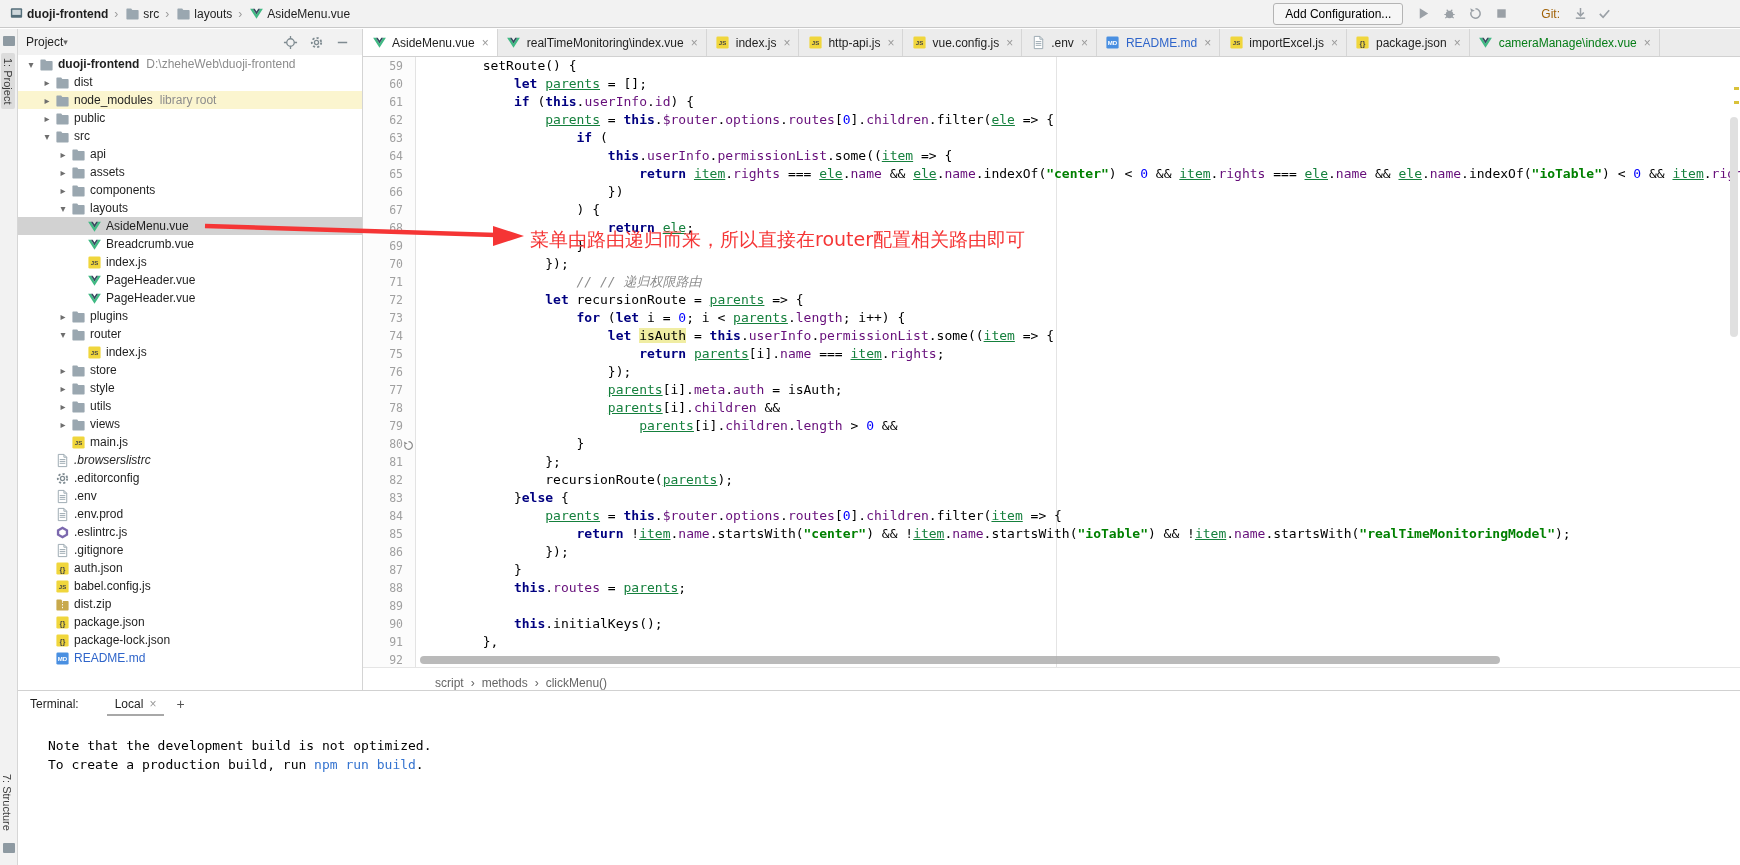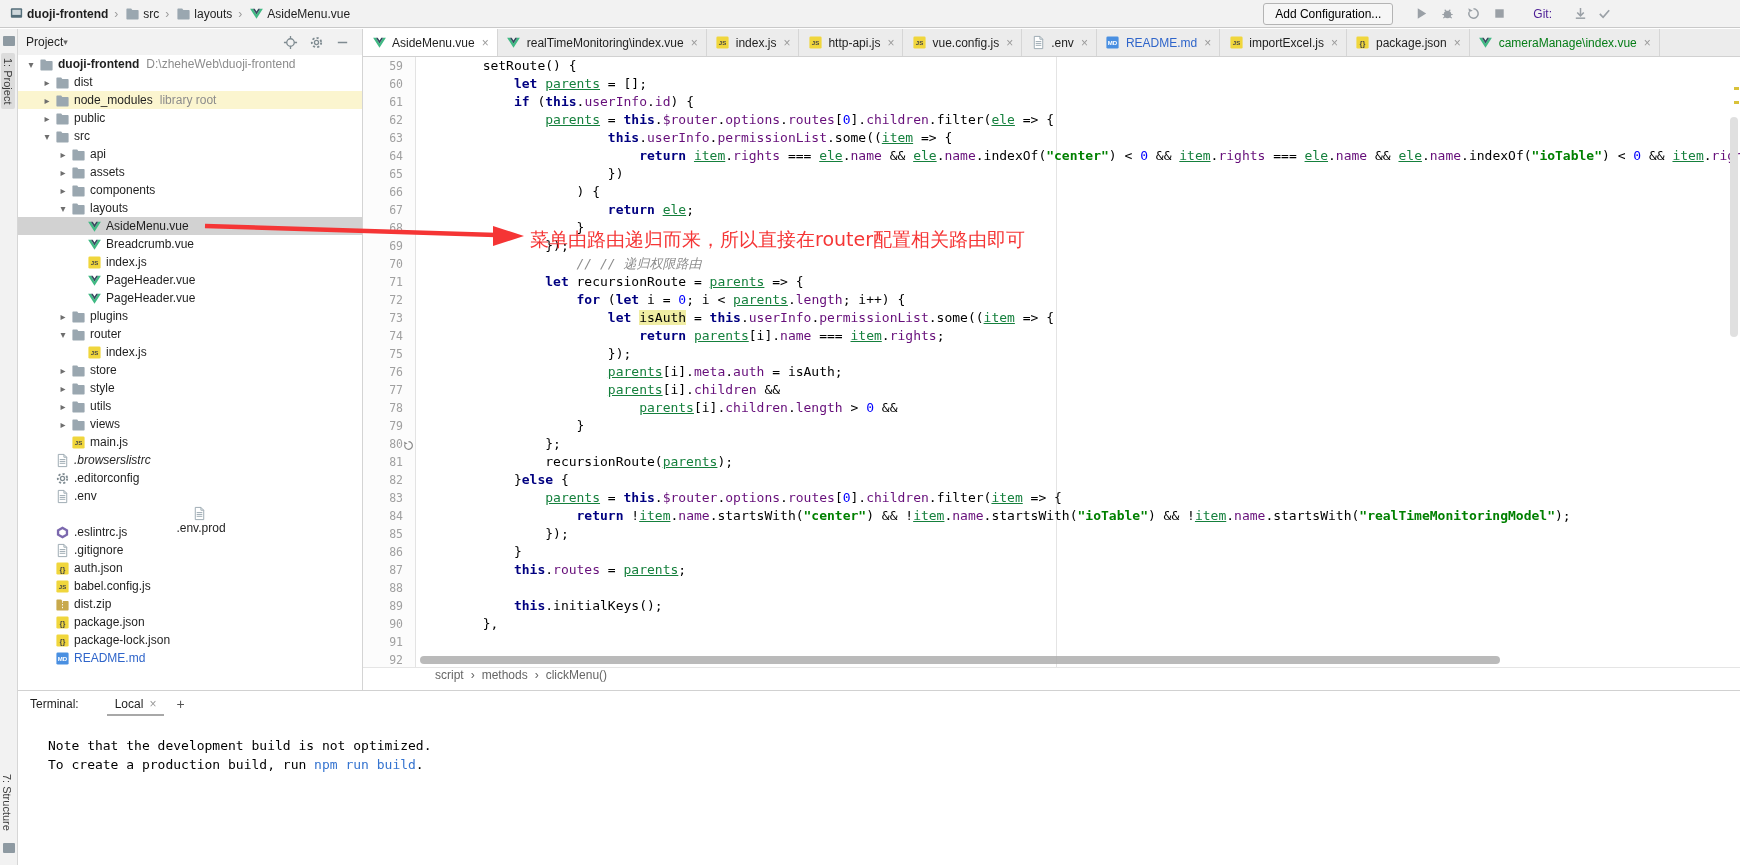--- a/index.html
+++ b/index.html
@@ -5,24 +5,24 @@
   html,body{margin:0;padding:0;background:#e9e9e9}
   #app{position:relative;width:1740px;height:865px;background:#fff;overflow:hidden;
        font-family:"Liberation Sans","DejaVu Sans",sans-serif;font-size:12px;color:#1f1f1f}
 
   
   .titlebar{position:absolute;top:0;left:0;width:100%;height:28px;background:#f2f2f2;
             border-bottom:1px solid #c9c9c9;display:flex;align-items:center;padding:0 8px;box-sizing:border-box}
   .nav{display:flex;align-items:center;gap:3px}
   .nav .sep{color:#9a9a9a;margin:0 3px}
   .nav .lbl.first{font-weight:bold}
-  .tb-right{margin-left:auto;display:flex;align-items:center;gap:20px;padding-right:120px}
+  .tb-right{margin-left:auto;display:flex;align-items:center;gap:12px;padding-right:120px}
   .add-config{border:1px solid #b4b4b4;border-radius:3px;background:#f6f6f6;padding:3px 11px;font-size:12px}
   .tbtn{display:inline-flex}
-  .git-lbl{color:#4c1d95;margin-left:6px}
+  .git-lbl{color:#a16207;margin-left:20px}
   .ico{display:inline-flex;width:16px;height:16px;align-items:center;justify-content:center;flex:none}
   .ico svg{width:15px;height:15px}
 
   
   .left-stripe{position:absolute;top:29px;left:0;width:18px;height:836px;background:#f2f2f2;
                border-right:1px solid #d6d6d6;box-sizing:border-box}
   .stripe-ico{position:absolute;left:3px;width:12px;height:10px;background:#8e9aa2;border-radius:1px}
   .stripe-btn{position:absolute;left:1px;writing-mode:vertical-rl;font-size:11px;color:#3c3c3c;white-space:nowrap}
   .stripe-top{top:24px;background:#dcdcdc;border-radius:2px;padding:5px 1px}
   .stripe-bottom{bottom:34px}
@@ -58,21 +58,21 @@
   .gn{height:18px;line-height:18px;text-align:right;padding-right:12px;color:#a0a0a0;
       font-family:"DejaVu Sans Mono","Liberation Mono",monospace;font-size:11.5px;position:relative}
   .gn .mark{position:absolute;right:1px;top:3px;width:11px;height:11px}
   .codearea{flex:1;position:relative;font-family:"DejaVu Sans Mono","Liberation Mono",monospace;
             font-size:13px;line-height:18px;overflow:hidden;padding-left:4px}
   .cl{height:18px;white-space:pre;position:relative;z-index:1}
   .margin-line{position:absolute;top:0;bottom:0;left:640px;width:1px;background:#e4e4e4;z-index:0}
   .hscroll{position:absolute;left:57px;bottom:3px;width:1080px;height:8px;background:#aeaeae;border-radius:4px;opacity:.85;z-index:5}
   .vscroll{position:absolute;right:2px;top:60px;width:8px;height:220px;background:#e0e0e0;border-radius:4px;z-index:5}
   .stripe-mark{position:absolute;right:1px;width:5px;height:3px;background:#d9c23a;z-index:6}
-  .bcrumbs{height:22px;flex:none;border-top:1px solid #e5e5e5;display:flex;align-items:flex-start;gap:7px;
+  .bcrumbs{height:22px;flex:none;border-top:1px solid #e5e5e5;display:flex;align-items:flex-end;gap:7px;
            padding-left:72px;color:#666;font-size:12px;background:#fff}
 
   
   .tk-p{color:#000}
   .tk-k{color:var(--syntax-keyword);font-weight:bold}
   .tk-s{color:var(--syntax-string);font-weight:bold}
   .tk-n{color:var(--syntax-number)}
   .tk-c{color:var(--syntax-comment);font-style:italic}
   .tk-f{color:var(--syntax-field)}
   .tk-u{color:#15803d;text-decoration:underline}
@@ -457,21 +457,21 @@
           <span class="chev"></span>
           <span class="ico">
             <svg viewBox="0 0 16 16">
               <path d="M3.5 1.5h6l3 3v10h-9z" fill="#fff" stroke="#9aa7b0" stroke-width="1"></path>
               <path d="M9.5 1.5v3h3" fill="none" stroke="#9aa7b0"></path>
               <path d="M5 7h6M5 9h6M5 11h6" stroke="#9aa7b0"></path>
             </svg>
           </span>
           <span class="lab">.env</span>
         </div>
-        <div class="row" style="padding-left: 22px; flex-direction: column;">
+        <div class="row" style="padding-left: 22px;">
           <span class="chev"></span>
           <span class="ico">
             <svg viewBox="0 0 16 16">
               <path d="M3.5 1.5h6l3 3v10h-9z" fill="#fff" stroke="#9aa7b0" stroke-width="1"></path>
               <path d="M9.5 1.5v3h3" fill="none" stroke="#9aa7b0"></path>
               <path d="M5 7h6M5 9h6M5 11h6" stroke="#9aa7b0"></path>
             </svg>
           </span>
           <span class="lab">.env.prod</span>
         </div>
@@ -702,20 +702,21 @@
           <div class="gn">90</div>
           <div class="gn">91</div>
           <div class="gn">92</div>
         </div>
       <div class="codearea" id="code">
         <div class="margin-line"></div>
       <div class="cl">        <span class="tk-p">setRoute() {</span></div>
           <div class="cl">            <span class="tk-k">let</span><span class="tk-p"> </span><span class="tk-u">parents</span><span class="tk-p"> = [];</span></div>
           <div class="cl">            <span class="tk-k">if</span><span class="tk-p"> (</span><span class="tk-k">this</span><span class="tk-p">.</span><span class="tk-f">userInfo</span><span class="tk-p">.</span><span class="tk-f">id</span><span class="tk-p">) {</span></div>
           <div class="cl">                <span class="tk-u">parents</span><span class="tk-p"> = </span><span class="tk-k">this</span><span class="tk-p">.</span><span class="tk-f">$router</span><span class="tk-p">.</span><span class="tk-f">options</span><span class="tk-p">.</span><span class="tk-f">routes</span><span class="tk-p">[</span><span class="tk-n">0</span><span class="tk-p">].</span><span class="tk-f">children</span><span class="tk-p">.filter(</span><span class="tk-u">ele</span><span class="tk-p"> =&gt; {</span></div>
+          <div class="cl">                    <span class="tk-k">if</span><span class="tk-p"> (</span></div>
           <div class="cl">                        <span class="tk-k">this</span><span class="tk-p">.</span><span class="tk-f">userInfo</span><span class="tk-p">.</span><span class="tk-f">permissionList</span><span class="tk-p">.some((</span><span class="tk-u">item</span><span class="tk-p"> =&gt; {</span></div>
           <div class="cl">                            <span class="tk-k">return</span><span class="tk-p"> </span><span class="tk-u">item</span><span class="tk-p">.</span><span class="tk-f">rights</span><span class="tk-p"> === </span><span class="tk-u">ele</span><span class="tk-p">.</span><span class="tk-f">name</span><span class="tk-p"> &amp;&amp; </span><span class="tk-u">ele</span><span class="tk-p">.</span><span class="tk-f">name</span><span class="tk-p">.indexOf(</span><span class="tk-s">"center"</span><span class="tk-p">) &lt; </span><span class="tk-n">0</span><span class="tk-p"> &amp;&amp; </span><span class="tk-u">item</span><span class="tk-p">.</span><span class="tk-f">rights</span><span class="tk-p"> === </span><span class="tk-u">ele</span><span class="tk-p">.</span><span class="tk-f">name</span><span class="tk-p"> &amp;&amp; </span><span class="tk-u">ele</span><span class="tk-p">.</span><span class="tk-f">name</span><span class="tk-p">.indexOf(</span><span class="tk-s">"ioTable"</span><span class="tk-p">) &lt; </span><span class="tk-n">0</span><span class="tk-p"> &amp;&amp; </span><span class="tk-u">item</span><span class="tk-p">.</span><span class="tk-f">rights</span></div>
           <div class="cl">                        <span class="tk-p">})</span></div>
           <div class="cl">                    <span class="tk-p">) {</span></div>
           <div class="cl">                        <span class="tk-k">return</span><span class="tk-p"> </span><span class="tk-u">ele</span><span class="tk-p">;</span></div>
           <div class="cl">                    <span class="tk-p">}</span></div>
           <div class="cl">                <span class="tk-p">});</span></div>
           <div class="cl">                    <span class="tk-c">// // 递归权限路由</span></div>
           <div class="cl">                <span class="tk-k">let</span><span class="tk-p"> recursionRoute = </span><span class="tk-u">parents</span><span class="tk-p"> =&gt; {</span></div>
           <div class="cl">                    <span class="tk-k">for</span><span class="tk-p"> (</span><span class="tk-k">let</span><span class="tk-p"> i = </span><span class="tk-n">0</span><span class="tk-p">; i &lt; </span><span class="tk-u">parents</span><span class="tk-p">.</span><span class="tk-f">length</span><span class="tk-p">; i++) {</span></div>

